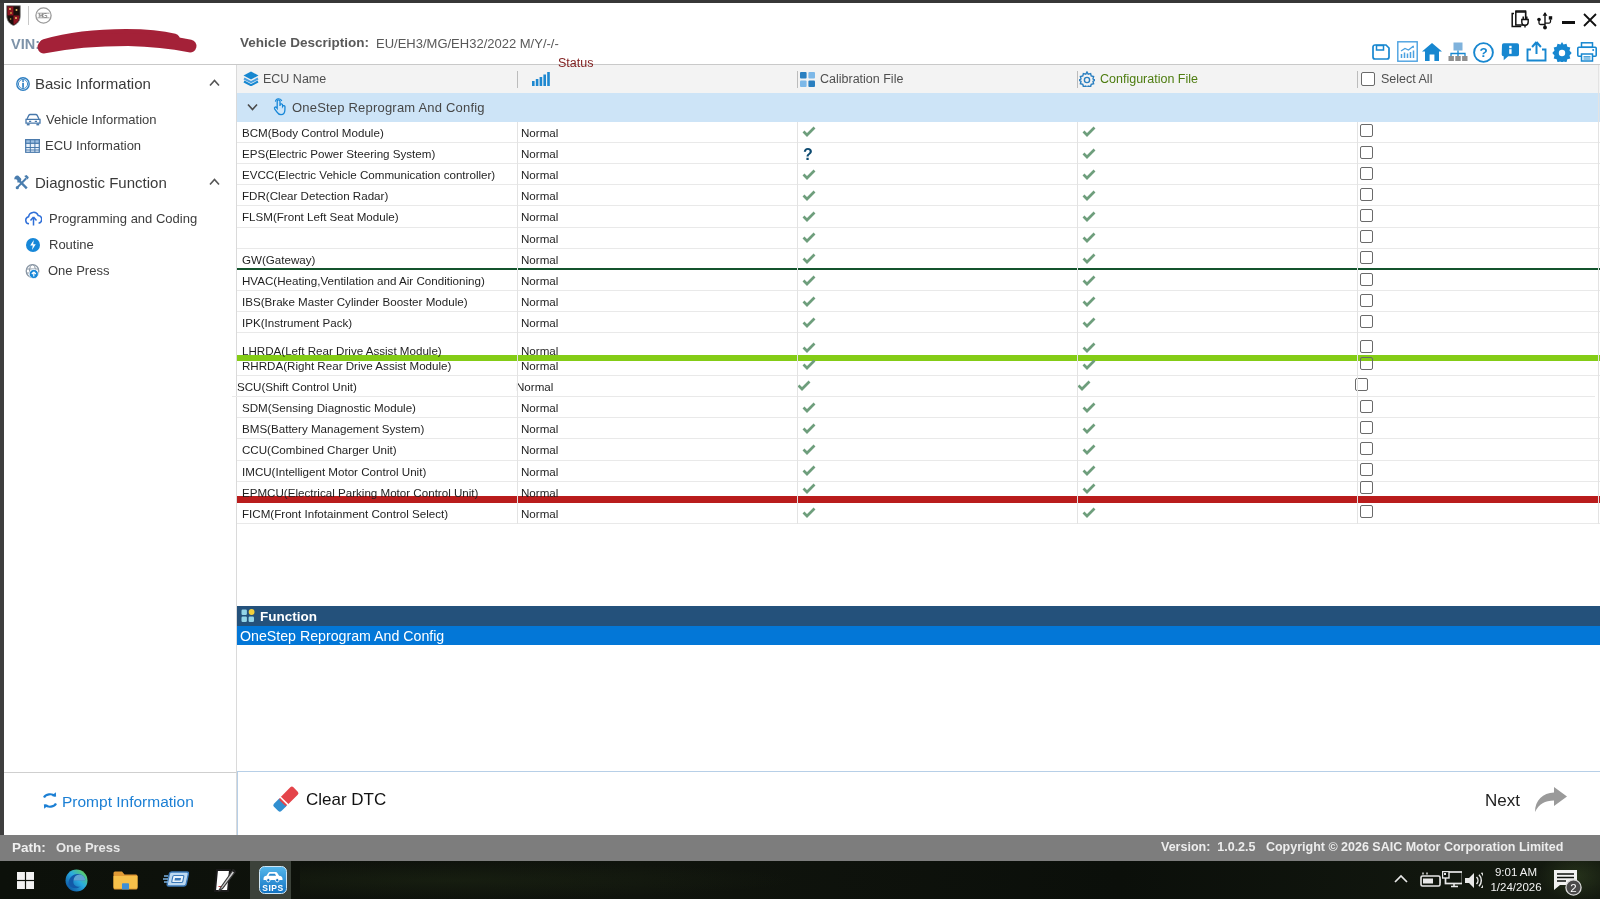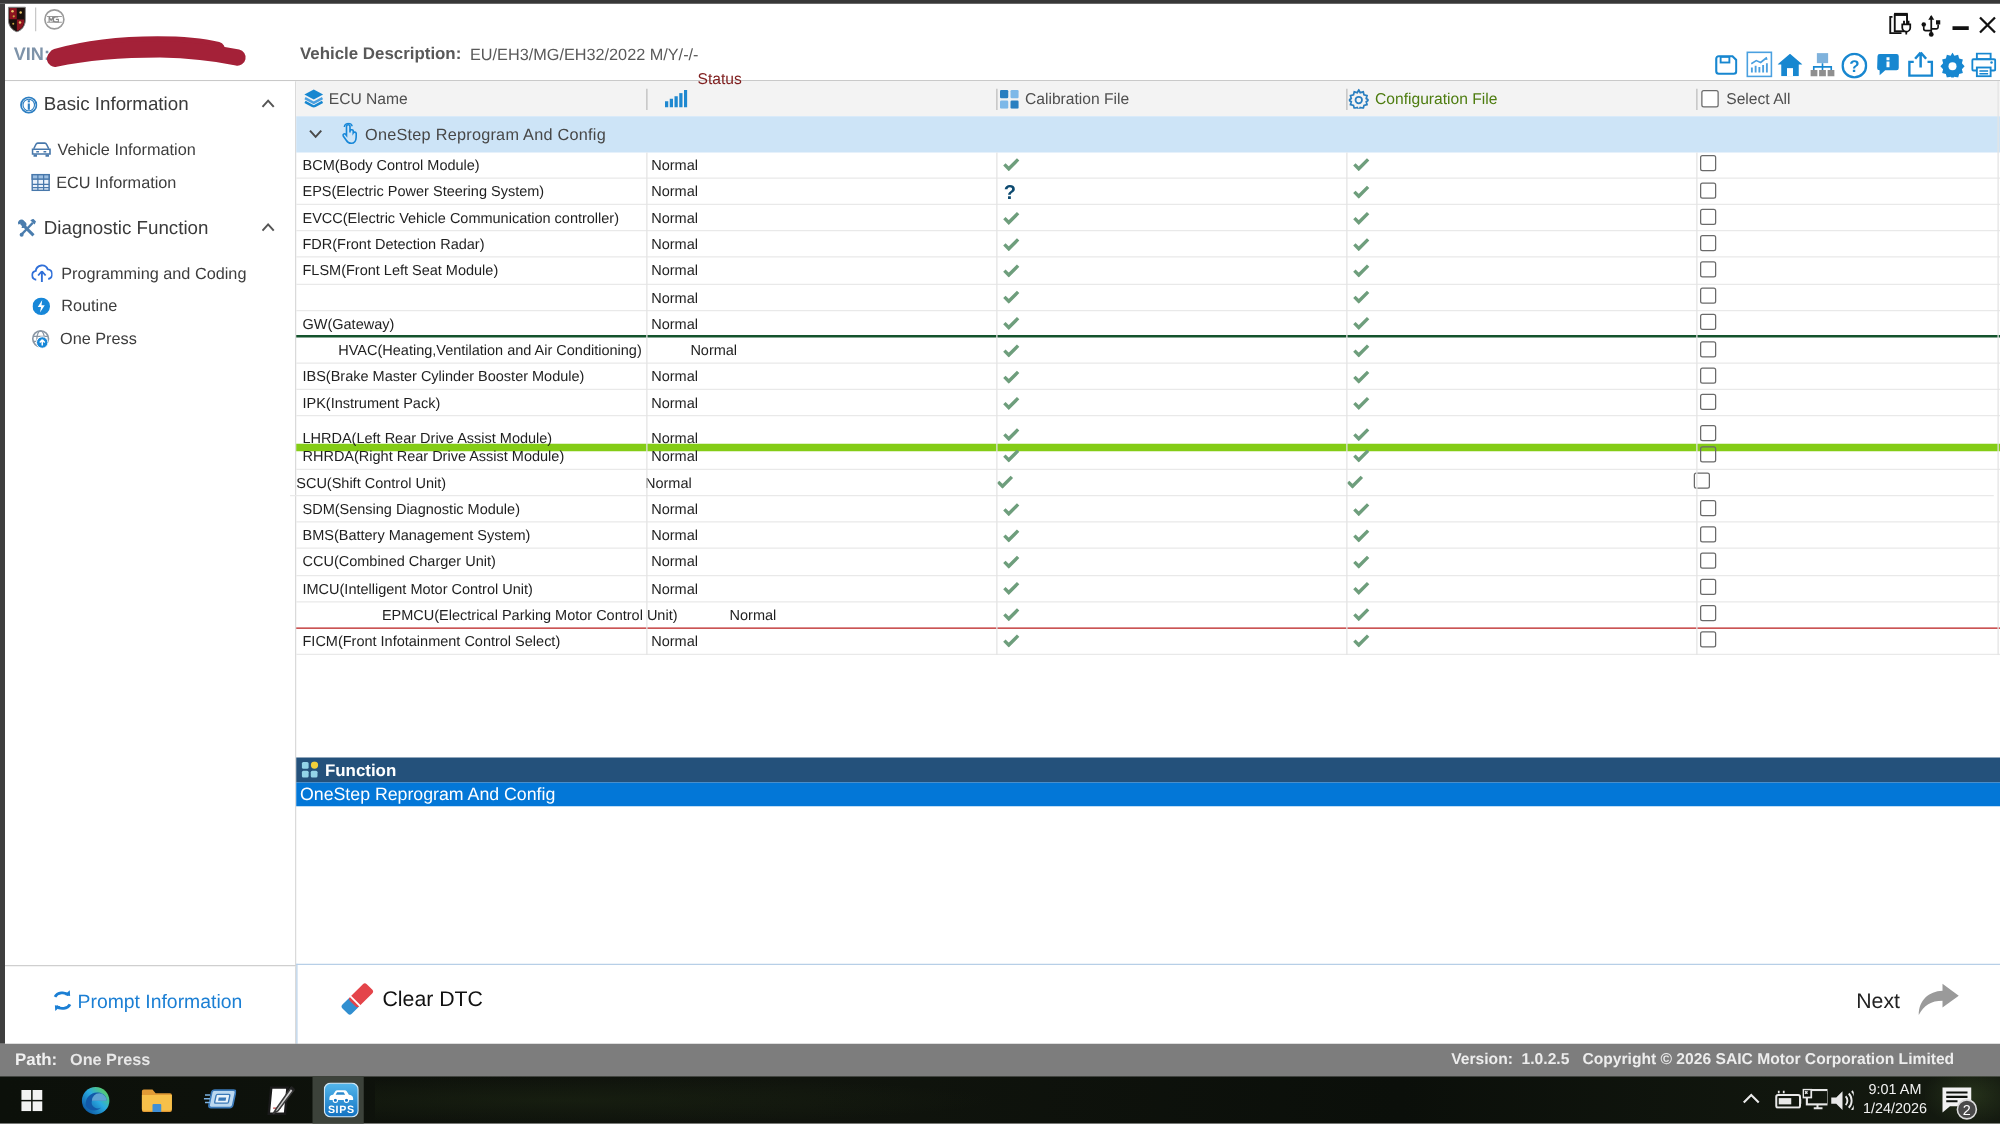--- a/index.html
+++ b/index.html
@@ -235,21 +235,21 @@
       </svg>
     </div>
     <div style="position:absolute;left:845px;top:0;height:100%;">
       <svg width="14" height="11" viewBox="0 0 14 11" style="position:absolute;top:50%;margin-top:-5.5px;">
         <path d="M1.5,5.5 L5,9 L12.5,1.5" stroke="#6e9e7c" stroke-width="2.7" fill="none"></path>
       </svg>
     </div>
     <div style="position:absolute;left:1123px;top:50%;margin-top:-7.5px;width:13px;height:13px;border:1.5px solid #6a6a6a;border-radius:2px;"></div>
   </div>
 <div class="abs" style="left:237px;top:185.31px;width:1363px;height:21.17px;border-bottom:1px solid #e9e9e9;">
-    <div style="position:absolute;left:5px;top:0;width:300px;height:100%;line-height:21.17px;font-size:11.6px;color:#1f1f1f;">FDR(Front Detection Radar)</div>
+    <div style="position:absolute;left:5px;top:0;width:300px;height:100%;line-height:21.17px;font-size:11.6px;color:#1f1f1f;">FDR(Clear Detection Radar)</div>
     <div style="position:absolute;left:284px;top:0;width:100px;height:100%;line-height:21.17px;font-size:11.6px;color:#1f1f1f;">Normal</div>
     <div style="position:absolute;left:565px;top:0;height:100%;">
       <svg width="14" height="11" viewBox="0 0 14 11" style="position:absolute;top:50%;margin-top:-5.5px;">
         <path d="M1.5,5.5 L5,9 L12.5,1.5" stroke="#6e9e7c" stroke-width="2.7" fill="none"></path>
       </svg>
     </div>
     <div style="position:absolute;left:845px;top:0;height:100%;">
       <svg width="14" height="11" viewBox="0 0 14 11" style="position:absolute;top:50%;margin-top:-5.5px;">
         <path d="M1.5,5.5 L5,9 L12.5,1.5" stroke="#6e9e7c" stroke-width="2.7" fill="none"></path>
       </svg>
@@ -293,21 +293,21 @@
         <path d="M1.5,5.5 L5,9 L12.5,1.5" stroke="#6e9e7c" stroke-width="2.7" fill="none"></path>
       </svg>
     </div>
     <div style="position:absolute;left:845px;top:0;height:100%;">
       <svg width="14" height="11" viewBox="0 0 14 11" style="position:absolute;top:50%;margin-top:-5.5px;">
         <path d="M1.5,5.5 L5,9 L12.5,1.5" stroke="#6e9e7c" stroke-width="2.7" fill="none"></path>
       </svg>
     </div>
     <div style="position:absolute;left:1123px;top:50%;margin-top:-7.5px;width:13px;height:13px;border:1.5px solid #6a6a6a;border-radius:2px;"></div>
   </div>
-<div class="abs" style="left:237px;top:269.99px;width:1363px;height:21.17px;border-bottom:1px solid #e9e9e9;text-align:center;">
+<div class="abs" style="left:237px;top:269.99px;width:1363px;height:21.17px;border-bottom:1px solid #e9e9e9;">
     <div style="position:absolute;left:5px;top:0;width:300px;height:100%;line-height:21.17px;font-size:11.6px;color:#1f1f1f;">HVAC(Heating,Ventilation and Air Conditioning)</div>
     <div style="position:absolute;left:284px;top:0;width:100px;height:100%;line-height:21.17px;font-size:11.6px;color:#1f1f1f;">Normal</div>
     <div style="position:absolute;left:565px;top:0;height:100%;">
       <svg width="14" height="11" viewBox="0 0 14 11" style="position:absolute;top:50%;margin-top:-5.5px;">
         <path d="M1.5,5.5 L5,9 L12.5,1.5" stroke="#6e9e7c" stroke-width="2.7" fill="none"></path>
       </svg>
     </div>
     <div style="position:absolute;left:845px;top:0;height:100%;">
       <svg width="14" height="11" viewBox="0 0 14 11" style="position:absolute;top:50%;margin-top:-5.5px;">
         <path d="M1.5,5.5 L5,9 L12.5,1.5" stroke="#6e9e7c" stroke-width="2.7" fill="none"></path>
@@ -443,21 +443,21 @@
         <path d="M1.5,5.5 L5,9 L12.5,1.5" stroke="#6e9e7c" stroke-width="2.7" fill="none"></path>
       </svg>
     </div>
     <div style="position:absolute;left:845px;top:0;height:100%;">
       <svg width="14" height="11" viewBox="0 0 14 11" style="position:absolute;top:50%;margin-top:-5.5px;">
         <path d="M1.5,5.5 L5,9 L12.5,1.5" stroke="#6e9e7c" stroke-width="2.7" fill="none"></path>
       </svg>
     </div>
     <div style="position:absolute;left:1123px;top:50%;margin-top:-7.5px;width:13px;height:13px;border:1.5px solid #6a6a6a;border-radius:2px;"></div>
   </div>
-<div class="abs" style="left:237px;top:481.69px;width:1363px;height:21.17px;border-bottom:1px solid #b91c1c;text-align:right;">
+<div class="abs" style="left:237px;top:481.69px;width:1363px;height:21.17px;border-bottom:7px solid #b91c1c;">
     <div style="position:absolute;left:5px;top:0;width:300px;height:100%;line-height:21.17px;font-size:11.6px;color:#1f1f1f;">EPMCU(Electrical Parking Motor Control Unit)</div>
     <div style="position:absolute;left:284px;top:0;width:100px;height:100%;line-height:21.17px;font-size:11.6px;color:#1f1f1f;">Normal</div>
     <div style="position:absolute;left:565px;top:0;height:100%;">
       <svg width="14" height="11" viewBox="0 0 14 11" style="position:absolute;top:50%;margin-top:-5.5px;">
         <path d="M1.5,5.5 L5,9 L12.5,1.5" stroke="#6e9e7c" stroke-width="2.7" fill="none"></path>
       </svg>
     </div>
     <div style="position:absolute;left:845px;top:0;height:100%;">
       <svg width="14" height="11" viewBox="0 0 14 11" style="position:absolute;top:50%;margin-top:-5.5px;">
         <path d="M1.5,5.5 L5,9 L12.5,1.5" stroke="#6e9e7c" stroke-width="2.7" fill="none"></path>

